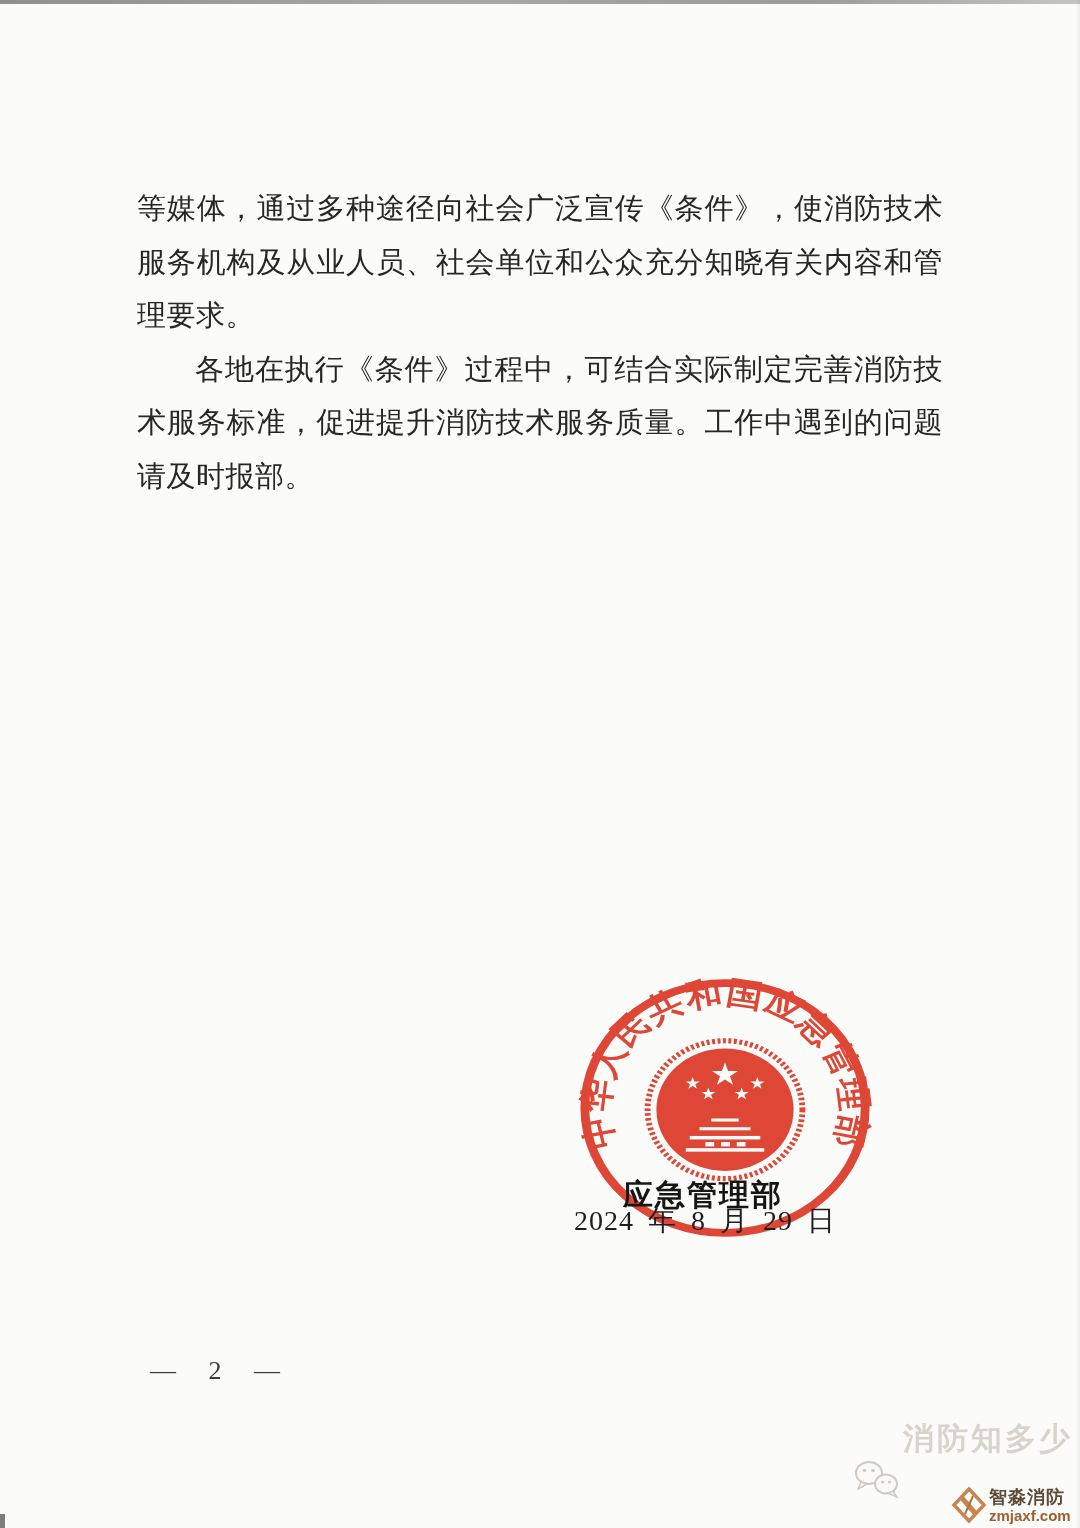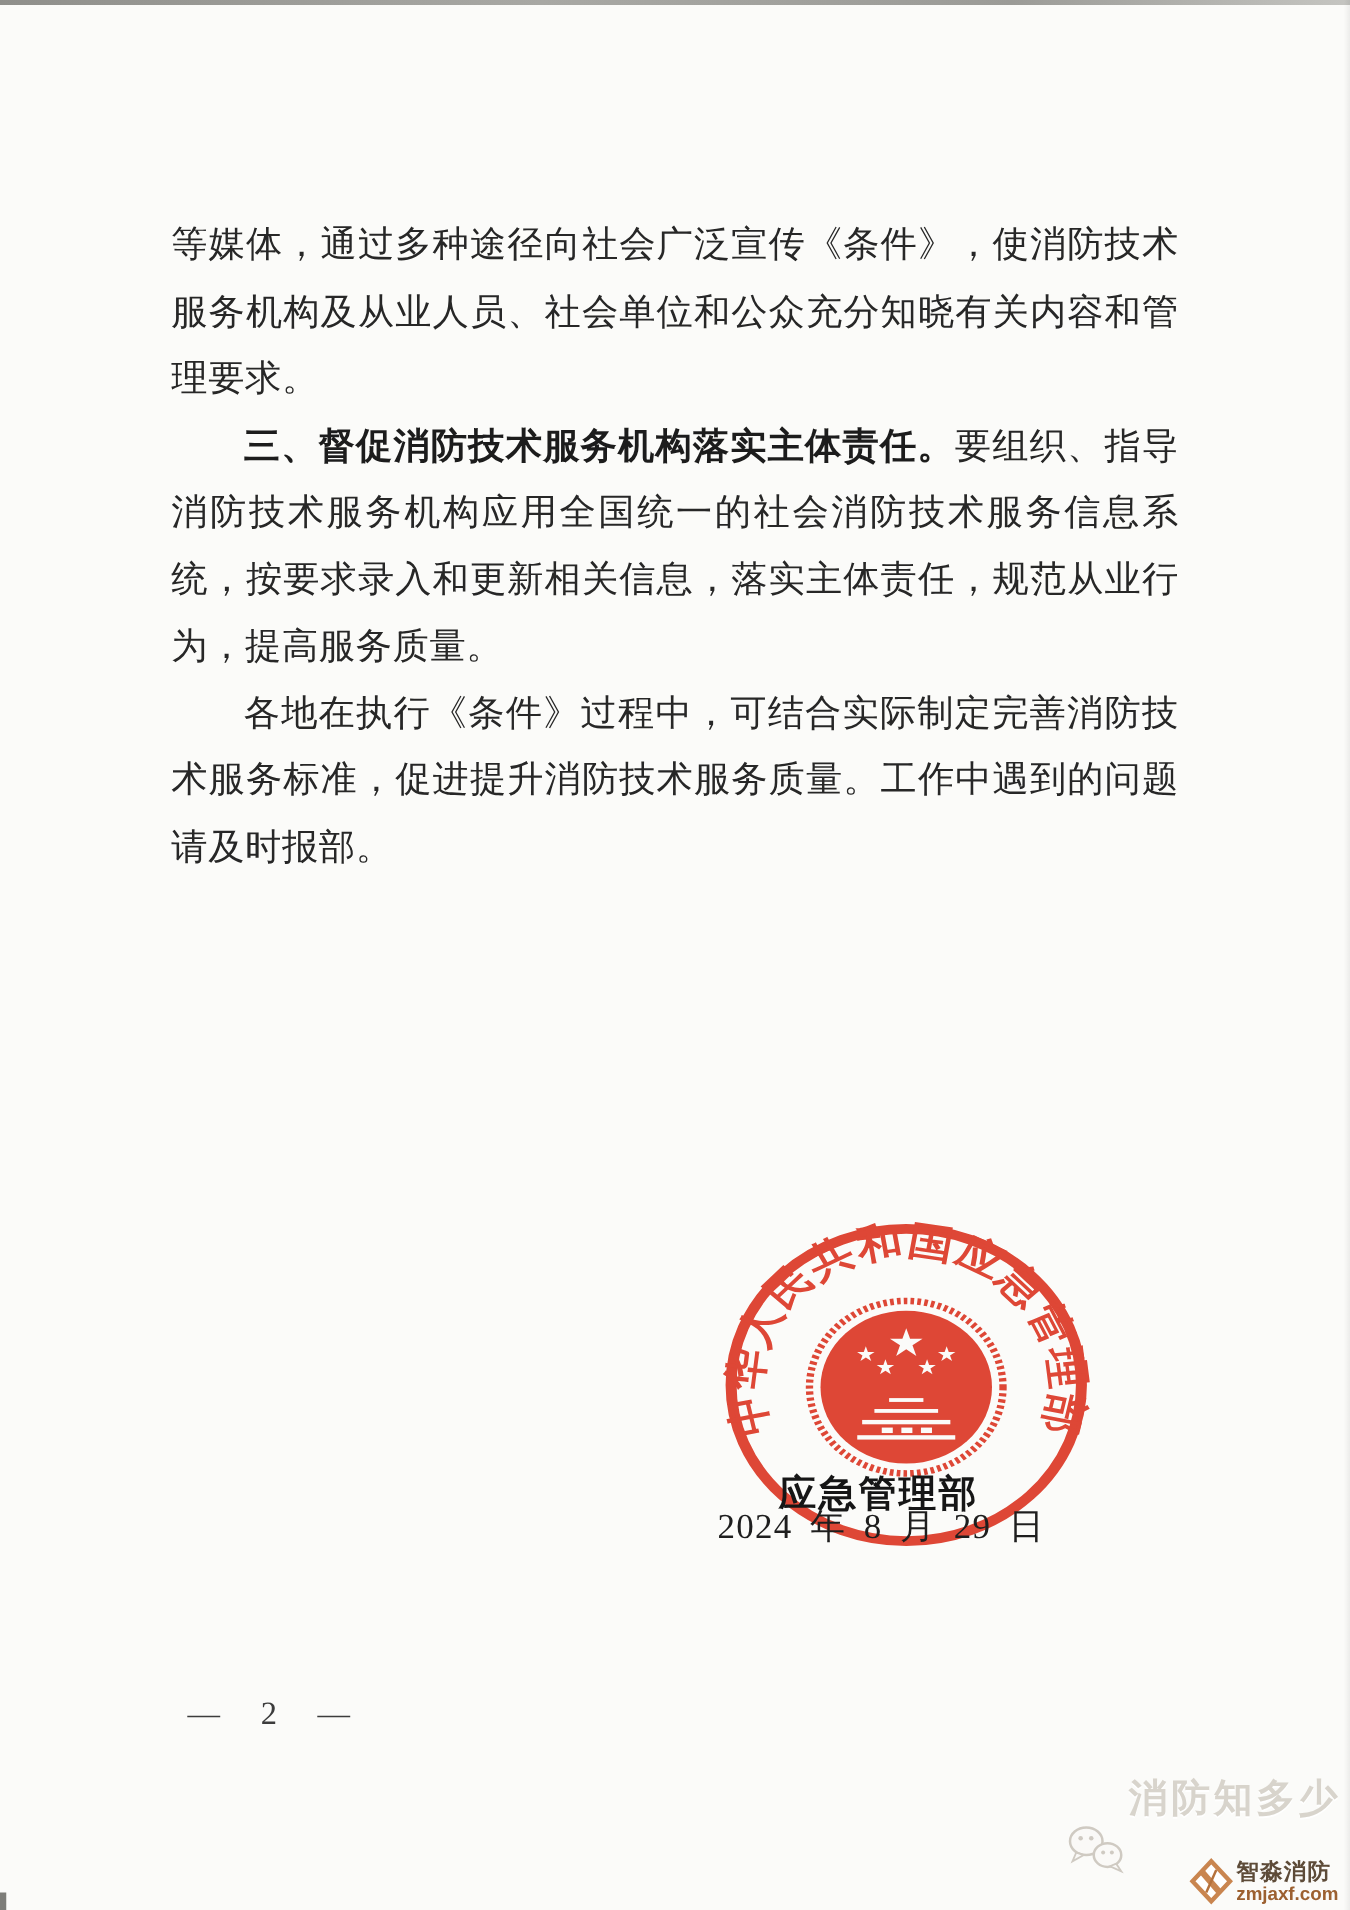--- a/index.html
+++ b/index.html
@@ -9,21 +9,21 @@
     font-family:"Liberation Serif","DejaVu Serif",serif;
   }
   .scan-top-line{position:absolute;left:0;top:0;width:1080px;height:4px;
     background:linear-gradient(to right,#8f8f8b,#a8a8a4 40%,#9b9b97 75%,#c5c5c1);}
   .scan-right-edge{position:absolute;right:0;top:0;width:5px;height:1528px;
     background:linear-gradient(to left,rgba(0,0,0,0.06),rgba(0,0,0,0));}
   .scan-corner-mark{position:absolute;left:0;top:1514px;width:5px;height:14px;background:#7d7d79;}
 
   
   .doc-body{
-    position:absolute;left:137px;top:170px;width:806px;
+    position:absolute;left:137px;top:182px;width:806px;
     font-size:29px;line-height:53.5px;color:#272727;
     text-align:justify;letter-spacing:0.5px;
   }
   .para{margin:0;text-indent:2em;}
   .para.continue{text-indent:0;}
   .para .lead{font-family:"Liberation Sans","DejaVu Sans",sans-serif;font-weight:700;color:#1c1c1c;}
 
   
   .seal-wrap{position:absolute;left:578px;top:977px;width:294px;height:262px;}
   .seal-wrap svg{display:block;width:294px;height:262px;opacity:0.93;}
@@ -66,23 +66,20 @@
 </head>
 <body>
 
 <div class="scan-top-line"></div>
 <div class="scan-right-edge"></div>
 <div class="scan-corner-mark"></div>
 
 <div class="doc-body">
   <p class="para continue">
     <span>等媒体，通过多种途径向社会广泛宣传《条件》，使消防技术服务机构及从业人员、社会单位和公众充分知晓有关内容和管理要求。</span>
-  </p>
-  <p class="para">
-    <b class="lead">三、督促消防技术服务机构落实主体责任。</b><span>要组织、指导消防技术服务机构应用全国统一的社会消防技术服务信息系统，按要求录入和更新相关信息，落实主体责任，规范从业行为，提高服务质量。</span>
   </p>
   <p class="para">
     <span>各地在执行《条件》过程中，可结合实际制定完善消防技术服务标准，促进提升消防技术服务质量。工作中遇到的问题请及时报部。</span>
   </p>
 </div>
 
 <div class="seal-wrap">
   <svg viewBox="0 0 300 300" preserveAspectRatio="none">
     <defs>
       <path id="ringPath" d="M 41.3,198.4 A 119,119 0 1 1 258.7,198.4" fill="none"></path>

